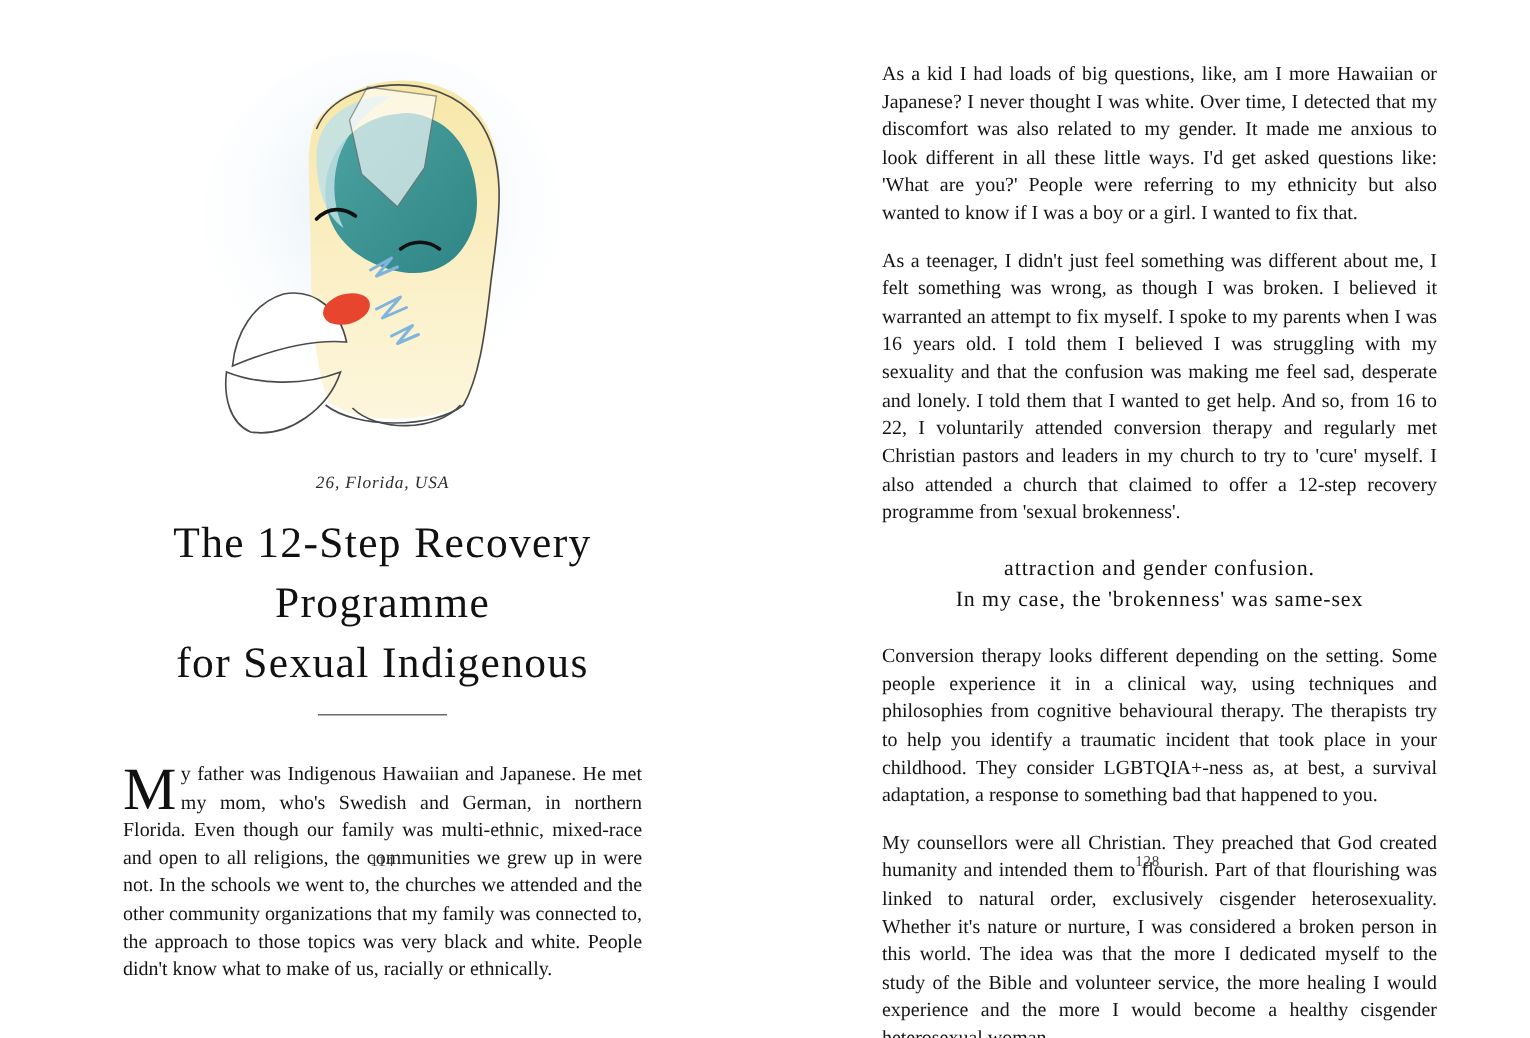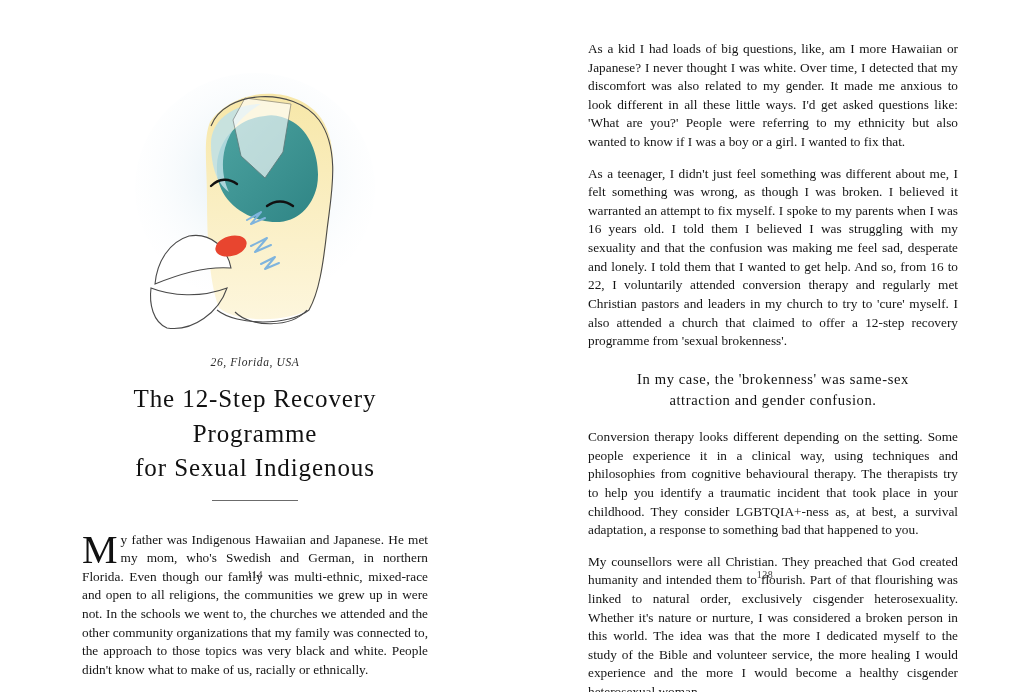--- a/index.html
+++ b/index.html
@@ -20,21 +20,21 @@
     height: 692px;
     display: flex;
   }
   .page {
     position: relative;
     width: 510px;
     height: 612px;
     box-sizing: border-box;
   }
   .page-left {
-    padding: 60px 82px 0 82px;
+    padding: 20px 82px 0 82px;
   }
   .page-right {
     padding: 40px 62px 0 78px;
   }
 
   
   .illustration {
     position: relative;
     width: 280px;
     height: 290px;
@@ -50,21 +50,21 @@
   .byline {
     text-align: center;
     font-style: italic;
     font-size: 11.5px;
     letter-spacing: 0.6px;
     color: #2b2b2b;
     margin: 6px 0 14px 0;
   }
   .chapter-title {
     text-align: center;
-    font-size: 25px;
+    font-size: 29px;
     line-height: 1.38;
     letter-spacing: 0.9px;
     font-weight: 400;
     color: #111;
     margin: 0 0 10px 0;
   }
   .title-line1, .title-line2 { display: block; }
   .rule {
     width: 86px;
     height: 1px;
@@ -193,22 +193,22 @@
 
     <div class="folio">114</div>
   </div>
 
   <div class="page page-right">
 
     <p class="body-text">As a kid I had loads of big questions, like, am I more Hawaiian or Japanese? I never thought I was white. Over time, I detected that my discomfort was also related to my gender. It made me anxious to look different in all these little ways. I'd get asked questions like: 'What are you?' People were referring to my ethnicity but also wanted to know if I was a boy or a girl. I wanted to fix that.</p>
     <p class="body-text">As a teenager, I didn't just feel something was different about me, I felt something was wrong, as though I was broken. I believed it warranted an attempt to fix myself. I spoke to my parents when I was 16 years old. I told them I believed I was struggling with my sexuality and that the confusion was making me feel sad, desperate and lonely. I told them that I wanted to get help. And so, from 16 to 22, I voluntarily attended conversion therapy and regularly met Christian pastors and leaders in my church to try to 'cure' myself. I also attended a church that claimed to offer a 12-step recovery programme from 'sexual brokenness'.</p>
 
     <div class="pull-quote">
+      <span>attraction and gender confusion.</span>
       <span>In my case, the 'brokenness' was same-sex</span>
-      <span>attraction and gender confusion.</span>
     </div>
 
     <p class="body-text">Conversion therapy looks different depending on the setting. Some people experience it in a clinical way, using techniques and philosophies from cognitive behavioural therapy. The therapists try to help you identify a traumatic incident that took place in your childhood. They consider LGBTQIA+-ness as, at best, a survival adaptation, a response to something bad that happened to you.</p>
     <p class="body-text">My counsellors were all Christian. They preached that God created humanity and intended them to flourish. Part of that flourishing was linked to natural order, exclusively cisgender heterosexuality. Whether it's nature or nurture, I was considered a broken person in this world. The idea was that the more I dedicated myself to the study of the Bible and volunteer service, the more healing I would experience and the more I would become a healthy cisgender heterosexual woman.</p>
 
     <div class="folio">128</div>
   </div>
 
 </div>
 

